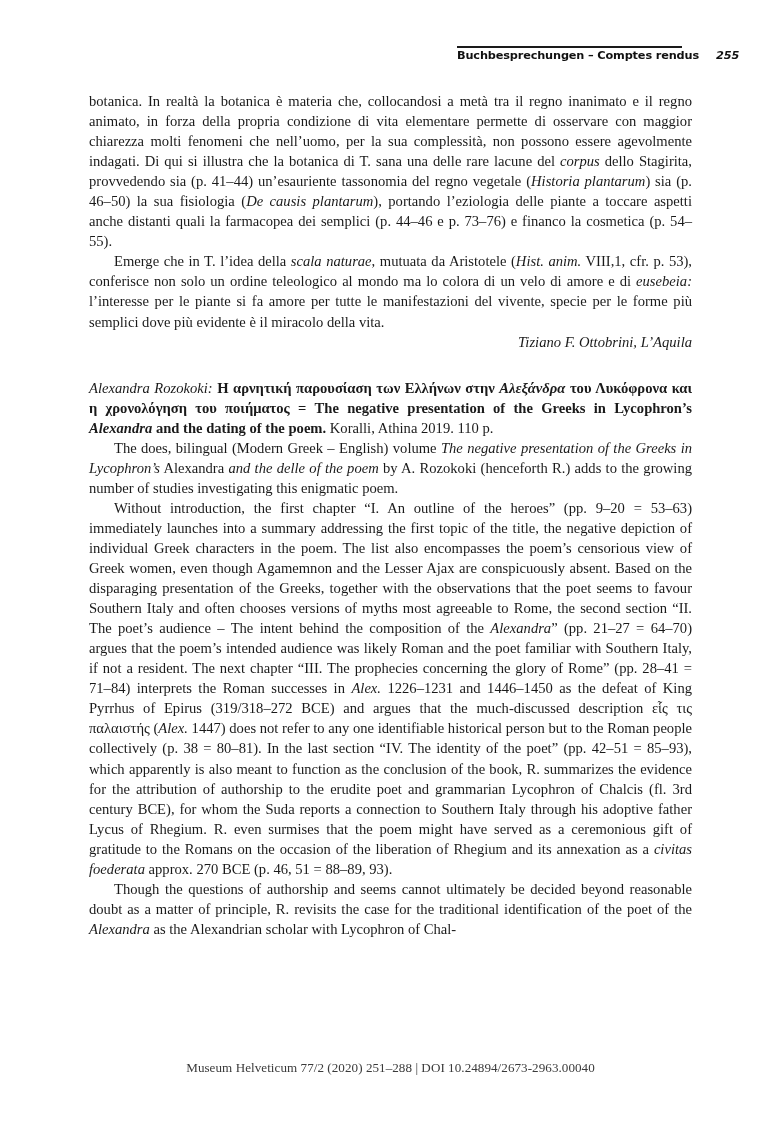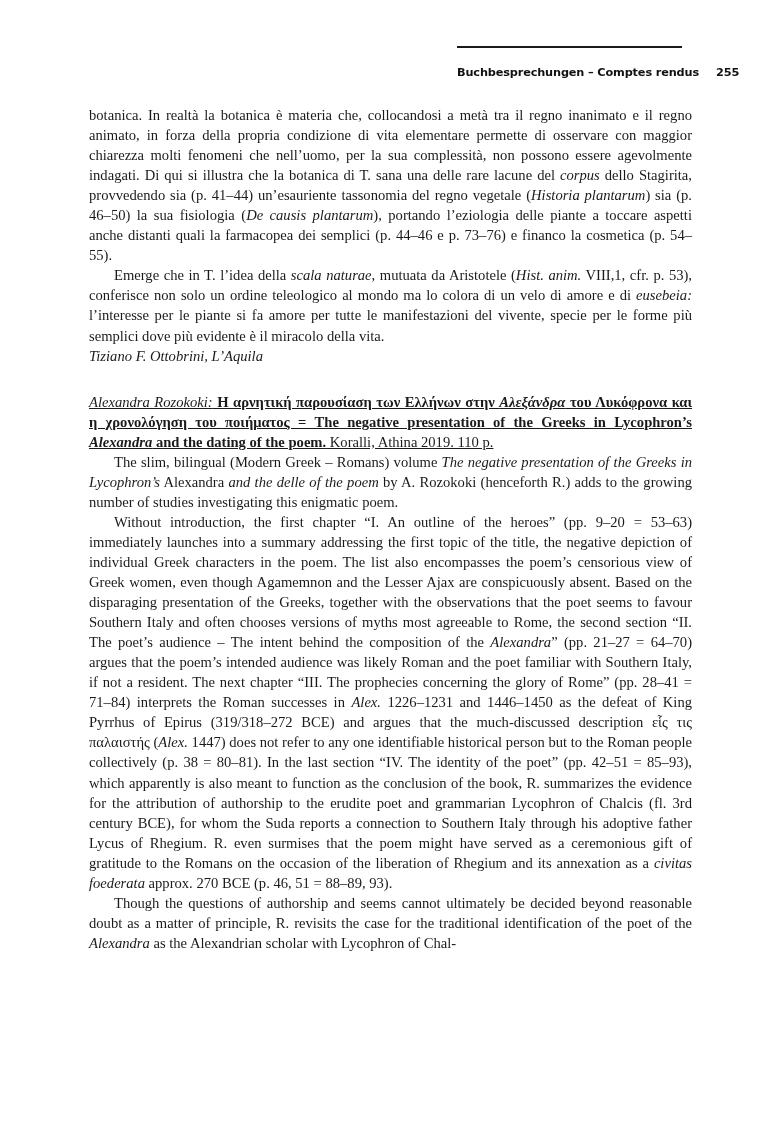--- a/index.html
+++ b/index.html
@@ -32,71 +32,70 @@
   }
   .runhead-rule {
     height: 2.2px;
     background: #1a1a1a;
     width: 225px;
     margin: 0;
   }
   .runhead-line {
     display: flex;
     align-items: baseline;
-    margin-top: 18px;
+    margin-top: 1px;
     font-family: "DejaVu Sans", "Liberation Sans", sans-serif;
     font-weight: bold;
     font-size: 11.3px;
     letter-spacing: -0.15px;
     color: #111111;
   }
   .runhead-title {
     white-space: nowrap;
   }
   .runhead-pageno {
     margin-left: 17px;
     white-space: nowrap;
+    font-style: italic;
   }
 
   
   .column {
     position: absolute;
     left: 89px;
     top: 91px;
     width: 603px;
-    margin-top: 14px;
   }
 
   p {
     margin: 0;
     font-size: 14.6px;
     line-height: 20.05px;
     text-align: justify;
     text-justify: inter-word;
     hyphens: manual;
     -webkit-hyphens: manual;
   }
   p.indent { text-indent: 25px; }
   p.noindent { text-indent: 0; }
 
   .sig {
     margin-top: 0;
     font-style: italic;
-    text-align: left;
+    text-align: right;
     font-size: 14.6px;
     line-height: 20.05px;
   }
 
   .gap-before-entry { height: 26px; }
 
   .entry-head {
     font-size: 14.6px;
     line-height: 20.05px;
     text-align: justify;
-    text-decoration: underline;
   }
   .entry-author {
     font-style: italic;
     font-weight: normal;
   }
   .entry-title-bold {
     font-weight: bold;
   }
   .entry-title-bolditalic {
     font-weight: bold;
@@ -137,22 +136,23 @@
     <p class="noindent"><span>botanica. In realtà la botanica è materia che, collocandosi a metà tra il regno inanimato e il regno animato, in forza della propria condizione di vita elementare permette di osservare con maggior chiarezza molti fenomeni che nell’uomo, per la sua complessità, non possono essere agevolmente indagati. Di qui si illustra che la botanica di T. sana una delle rare lacune del </span><i>corpus</i><span> dello Stagirita, provvedendo sia (p. 41–44) un’esauriente tassonomia del regno vegetale (</span><i>Historia plantarum</i><span>) sia (p. 46–50) la sua fisiologia (</span><i>De causis plantarum</i><span>), portando l’eziologia delle piante a toccare aspetti anche distanti quali la farmacopea dei semplici (p. 44–46 e p. 73–76) e financo la cosmetica (p. 54–55).</span></p>
 
     <p class="indent"><span>Emerge che in T. l’idea della </span><i>scala naturae</i><span>, mutuata da Aristotele (</span><i>Hist. anim.</i><span> VIII,1, cfr. p. 53), conferisce non solo un ordine teleologico al mondo ma lo colora di un velo di amore e di </span><i>eusebeia:</i><span> l’interesse per le piante si fa amore per tutte le manifestazioni del vivente, specie per le forme più semplici dove più evidente è il miracolo della vita.</span></p>
 
     <div class="sig">Tiziano F. Ottobrini, L’Aquila</div>
 
     <div class="gap-before-entry"></div>
 
     <p class="entry-head noindent"><span class="entry-author">Alexandra Rozokoki:</span><span class="entry-title-bold"> Η αρνητική παρουσίαση των Ελλήνων στην </span><span class="entry-title-bolditalic">Αλεξάνδρα</span><span class="entry-title-bold"> του Λυκόφρονα και η χρονολόγηση του ποιήματος = The negative presentation of the Greeks in Lycophron’s </span><span class="entry-title-bolditalic">Alexandra</span><span class="entry-title-bold"> and the dating of the poem.</span><span class="entry-pub"> Koralli, Athina 2019. 110 p.</span></p>
 
-    <p class="indent"><span>The slim, bilingual (Modern Greek – Romans) volume </span><i>The negative presentation of the Greeks in Lycophron’s</i><span class="roman"> Alexandra </span><i>and the delle of the poem</i><span> by A. Rozokoki (henceforth R.) adds to the growing number of studies investigating this enigmatic poem.</span></p>
+    <p class="indent"><span>The does, bilingual (Modern Greek – English) volume </span><i>The negative presentation of the Greeks in Lycophron’s</i><span class="roman"> Alexandra </span><i>and the delle of the poem</i><span> by A. Rozokoki (henceforth R.) adds to the growing number of studies investigating this enigmatic poem.</span></p>
 
     <p class="indent"><span>Without introduction, the first chapter “I. An outline of the heroes” (pp. 9–20 = 53–63) immediately launches into a summary addressing the first topic of the title, the negative depiction of individual Greek characters in the poem. The list also encompasses the poem’s censorious view of Greek women, even though Agamemnon and the Lesser Ajax are conspicuously absent. Based on the disparaging presentation of the Greeks, together with the observations that the poet seems to favour Southern Italy and often chooses versions of myths most agreeable to Rome, the second section “II. The poet’s audience – The intent behind the composition of the </span><i>Alexandra</i><span>” (pp. 21–27 = 64–70) argues that the poem’s intended audience was likely Roman and the poet familiar with Southern Italy, if not a resident. The next chapter “III. The prophecies concerning the glory of Rome” (pp. 28–41 = 71–84) interprets the Roman successes in </span><i>Alex.</i><span> 1226–1231 and 1446–1450 as the defeat of King Pyrrhus of Epirus (319/318–272 BCE) and argues that the much-discussed description εἷς τις παλαιστής (</span><i>Alex.</i><span> 1447) does not refer to any one identifiable historical person but to the Roman people collectively (p. 38 = 80–81). In the last section “IV. The identity of the poet” (pp. 42–51 = 85–93), which apparently is also meant to function as the conclusion of the book, R. summarizes the evidence for the attribution of authorship to the erudite poet and grammarian Lycophron of Chalcis (fl. 3rd century BCE), for whom the Suda reports a connection to Southern Italy through his adoptive father Lycus of Rhegium. R. even surmises that the poem might have served as a ceremonious gift of gratitude to the Romans on the occasion of the liberation of Rhegium and its annexation as a </span><i>civitas foederata</i><span> approx. 270 BCE (p. 46, 51 = 88–89, 93).</span></p>
 
     <p class="indent"><span>Though the questions of authorship and seems cannot ultimately be decided beyond reasonable doubt as a matter of principle, R. revisits the case for the traditional identification of the poet of the </span><i>Alexandra</i><span> as the Alexandrian scholar with Lycophron of Chal-</span></p>
 
   </div>
 
+  <div class="footer">Museum Helveticum 77/2 (2020) 251–288 | DOI 10.24894/2673-2963.00040</div>
 
 </div>
 
 </body></html>

